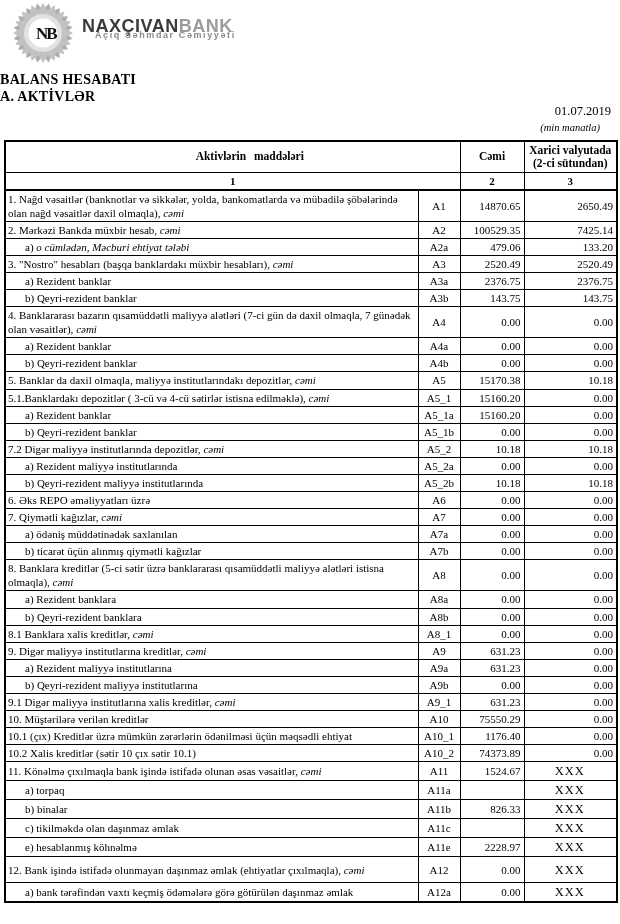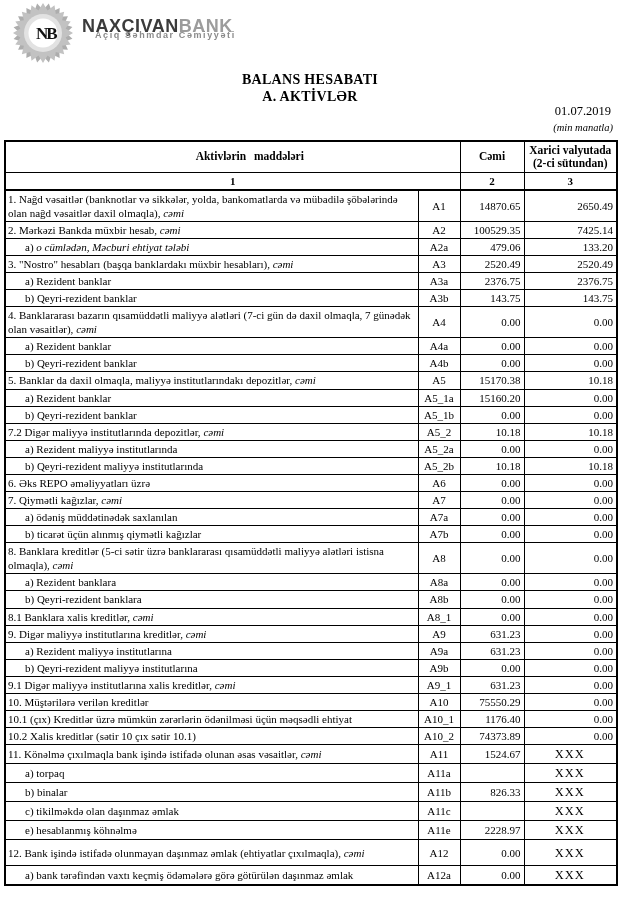--- a/index.html
+++ b/index.html
@@ -15,25 +15,25 @@
   .brand-line { position:absolute; top:16px; left:82px; white-space:nowrap;
     font-family:"Liberation Sans", sans-serif; font-weight:bold;
     font-size:18px; letter-spacing:0.5px; }
   .brand-primary { color:#3b3b3b; }
   .brand-secondary { color:#9c9c9c; }
   .brand-subtitle { position:absolute; top:30px; left:95px;
     font-family:"Liberation Sans", sans-serif; font-weight:bold;
     font-size:9px; letter-spacing:1.6px; color:#8a8a8a; white-space:nowrap; }
 
   
-  .doc-titles { position:absolute; top:71px; left:0; width:620px; text-align:center; }
+  .doc-titles { position:absolute; top:71px; left:0; width:620px; text-align:left; }
   .doc-title { font-weight:bold; font-size:14px; line-height:17px; letter-spacing:0.3px; }
 
   .doc-date { position:absolute; top:104px; right:9px; font-size:12.5px; }
-  .doc-note { position:absolute; top:122px; right:7px; font-size:10.5px; font-style:italic; }
+  .doc-note { position:absolute; top:122px; right:20px; font-size:10.5px; font-style:italic; }
 
   
   .table-wrap { position:absolute; top:140px; left:4px; }
   table { border-collapse:collapse; table-layout:fixed; width:612px;
     border:2px solid #000; }
   col.c1 { width:413px; } col.c2 { width:42px; }
   col.c3 { width:64px; }  col.c4 { width:93px; }
 
   th, td { border:1px solid #000; font-size:11px; line-height:1.28;
     padding:1px 2px; vertical-align:middle; }
@@ -159,20 +159,26 @@
     <td class="num">0.00</td>
     <td class="num">0.00</td>
   </tr>
         <tr>
     <td class="lbl"><span class="txt">5. Banklar da daxil olmaqla, maliyyə institutlarındakı depozitlər, </span><span class="ital">cəmi</span></td>
     <td class="code">A5</td>
     <td class="num">15170.38</td>
     <td class="num">10.18</td>
   </tr>
         <tr>
+    <td class="lbl"><span class="txt">5.1.Banklardakı depozitlər ( 3-cü və 4-cü sətirlər istisna edilməklə), </span><span class="ital">cəmi</span></td>
+    <td class="code">A5_1</td>
+    <td class="num">15160.20</td>
+    <td class="num">0.00</td>
+  </tr>
+        <tr>
     <td class="lbl indent"><span class="txt">a) Rezident banklar</span><span class="ital"></span></td>
     <td class="code">A5_1a</td>
     <td class="num">15160.20</td>
     <td class="num">0.00</td>
   </tr>
         <tr>
     <td class="lbl indent"><span class="txt">b) Qeyri-rezident banklar</span><span class="ital"></span></td>
     <td class="code">A5_1b</td>
     <td class="num">0.00</td>
     <td class="num">0.00</td>

